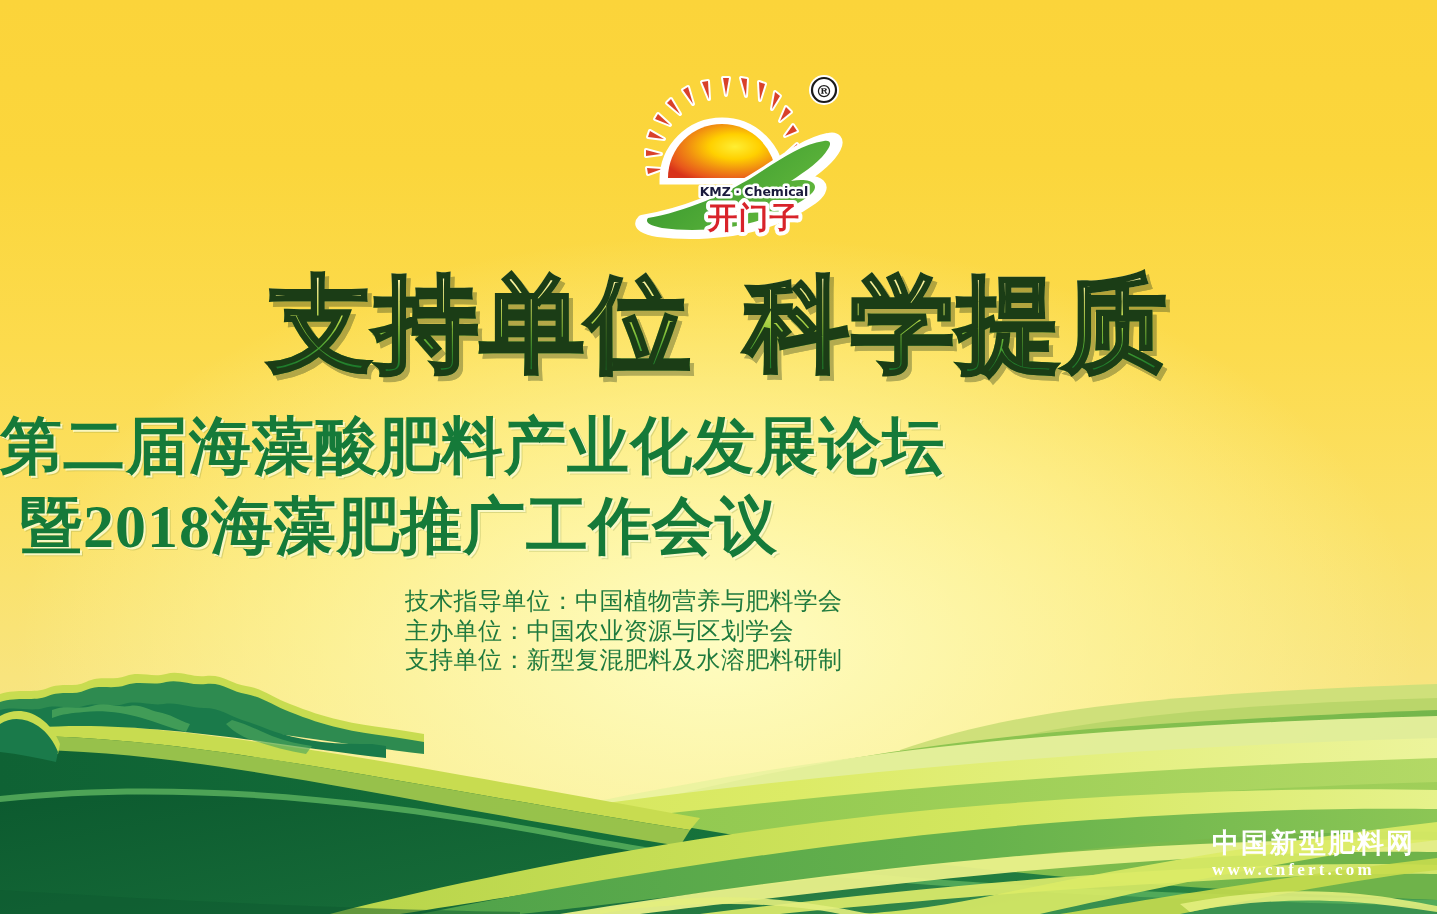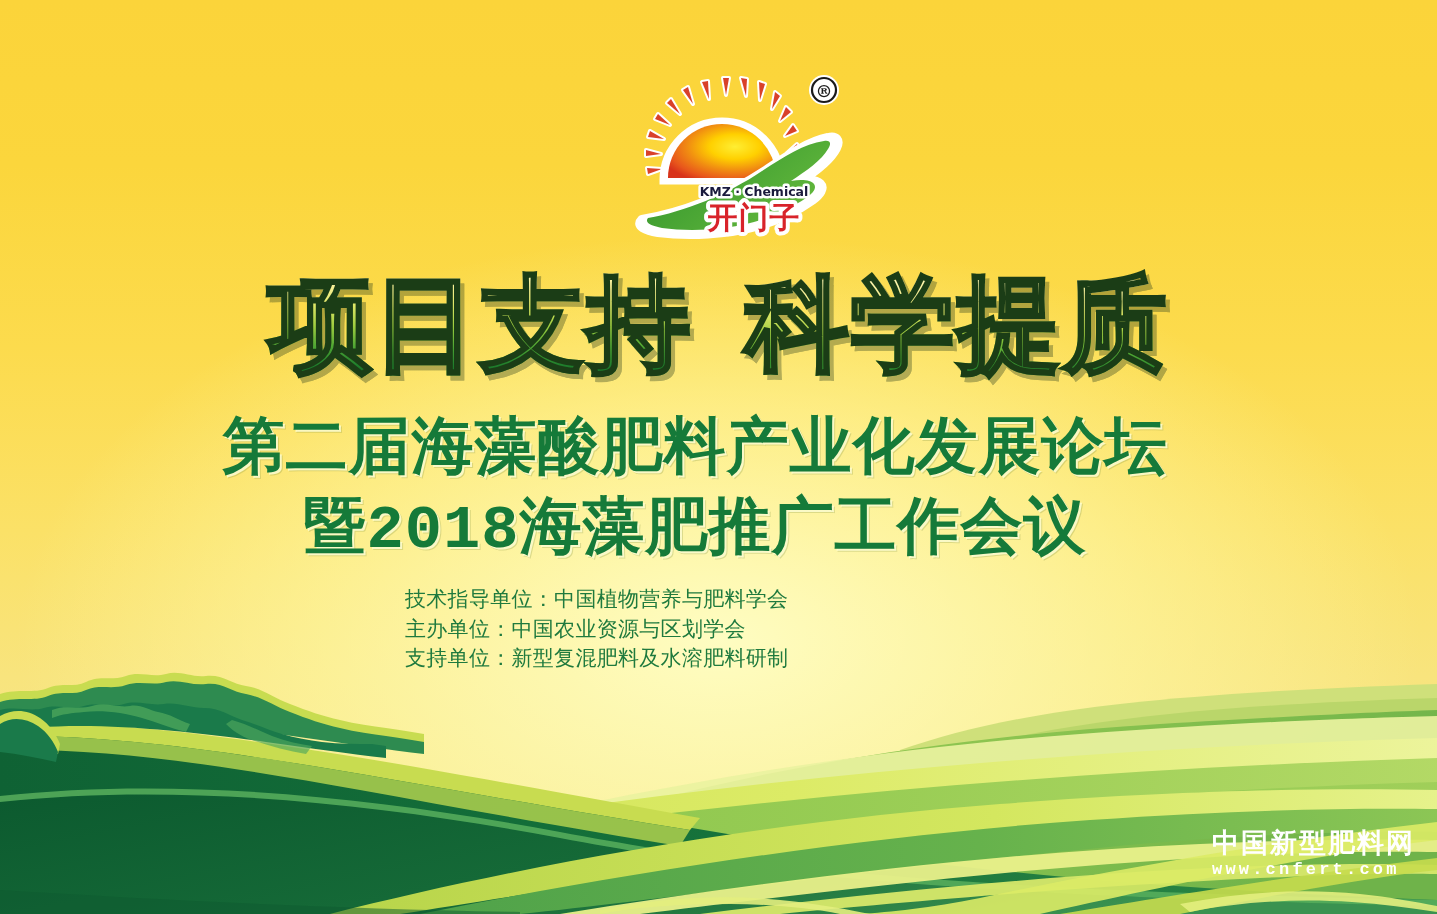--- a/index.html
+++ b/index.html
@@ -43,62 +43,62 @@
     letter-spacing:2px;
     background:linear-gradient(to bottom,
         #fdf6b0 0%, #f7ef96 14%, #e3e86a 30%,
         #9ecd3f 52%, #4da533 72%, #1f7d2c 90%, #176d27 100%);
     -webkit-background-clip:text; background-clip:text;
     color:transparent;
     -webkit-text-stroke:3px #1b3d16;
     paint-order:stroke fill;
     filter:drop-shadow(4px 5px 0 rgba(40,60,30,0.35));
   }
-  .headline + .headline { margin-left:48px;font-family:Liberation Mono, monospace; }
+  .headline + .headline { margin-left:48px; }
 
   .subtitle1, .subtitle2 {
     position:absolute; left:0; width:1390px;
-    text-align:center; white-space:nowrap;
-    font-family:Liberation Mono, monospace;
+    white-space:nowrap;
+    font-family:Liberation Serif, serif;
     font-weight:bold;
     color:#157a39;
     text-shadow:2px 2px 0 rgba(255,255,210,0.85), 3px 3px 0 rgba(120,140,60,0.25);
   }
   .subtitle1 { top:404px; font-size:62px; letter-spacing:1px; }
-  .subtitle2 { top:484px; font-size:62px; letter-spacing:1px; }
+  .subtitle2 { top:484px; font-size:62px; letter-spacing:1px;margin-left:20px; }
 
   
   #details {
     position:absolute; left:405px; top:586px;
     width:780px;
   }
   .detail-line {
-    font-family:Liberation Mono, monospace;
-    font-size:21px;
+    font-family:Liberation Sans, sans-serif;
+    font-size:24px;
     line-height:29.5px;
     color:#1f7a3e;
     white-space:nowrap;
     letter-spacing:0.3px;
   }
 
   
   #watermark {
     position:absolute; right:22px; bottom:34px;
     text-align:left;
     color:#ffffff;
   }
   #wm-cn {
     font-family:"DejaVu Sans","Liberation Sans",sans-serif;
     font-weight:bold;
     font-size:27px;
     letter-spacing:2px;
     line-height:32px;
   }
   #wm-url {
-    font-family:Liberation Mono, monospace;
+    font-family:Liberation Serif, serif;
     font-weight:bold;
     font-size:17px;
     letter-spacing:3.2px;
     line-height:21px;
   }
 </style>
 </head>
 <body>
 
 <div id="stage">
@@ -303,21 +303,21 @@
         <text x="126" y="128" text-anchor="middle" font-family="DejaVu Sans, sans-serif" font-size="12.5" font-weight="bold" fill="#ffffff" stroke="#ffffff" stroke-width="5" stroke-linejoin="round">KMZ · Chemical</text>
         <text x="126" y="128" text-anchor="middle" font-family="DejaVu Sans, sans-serif" font-size="12.5" font-weight="bold" fill="#1A1A3C">KMZ · Chemical</text>
 
         <text x="126" y="160" text-anchor="middle" font-family="DejaVu Sans, sans-serif" font-size="30" font-weight="bold" fill="#ffffff" stroke="#ffffff" stroke-width="8" stroke-linejoin="round" letter-spacing="1">开门子</text>
         <text x="126" y="160" text-anchor="middle" font-family="DejaVu Sans, sans-serif" font-size="30" font-weight="bold" fill="#D8232A" letter-spacing="1">开门子</text>
       </g>
     </svg>
   </div>
 
   <div class="headline-row">
-    <span class="headline">项目支持</span>
+    <span class="headline">支持单位</span>
     <span class="headline">科学提质</span>
   </div>
 
   <div class="subtitle1">第二届海藻酸肥料产业化发展论坛</div>
   <div class="subtitle2">暨2018海藻肥推广工作会议</div>
 
   <div id="details">
     <div class="detail-line">技术指导单位：中国植物营养与肥料学会</div>
     <div class="detail-line">主办单位：中国农业资源与区划学会</div>
     <div class="detail-line">支持单位：新型复混肥料及水溶肥料研制</div>

